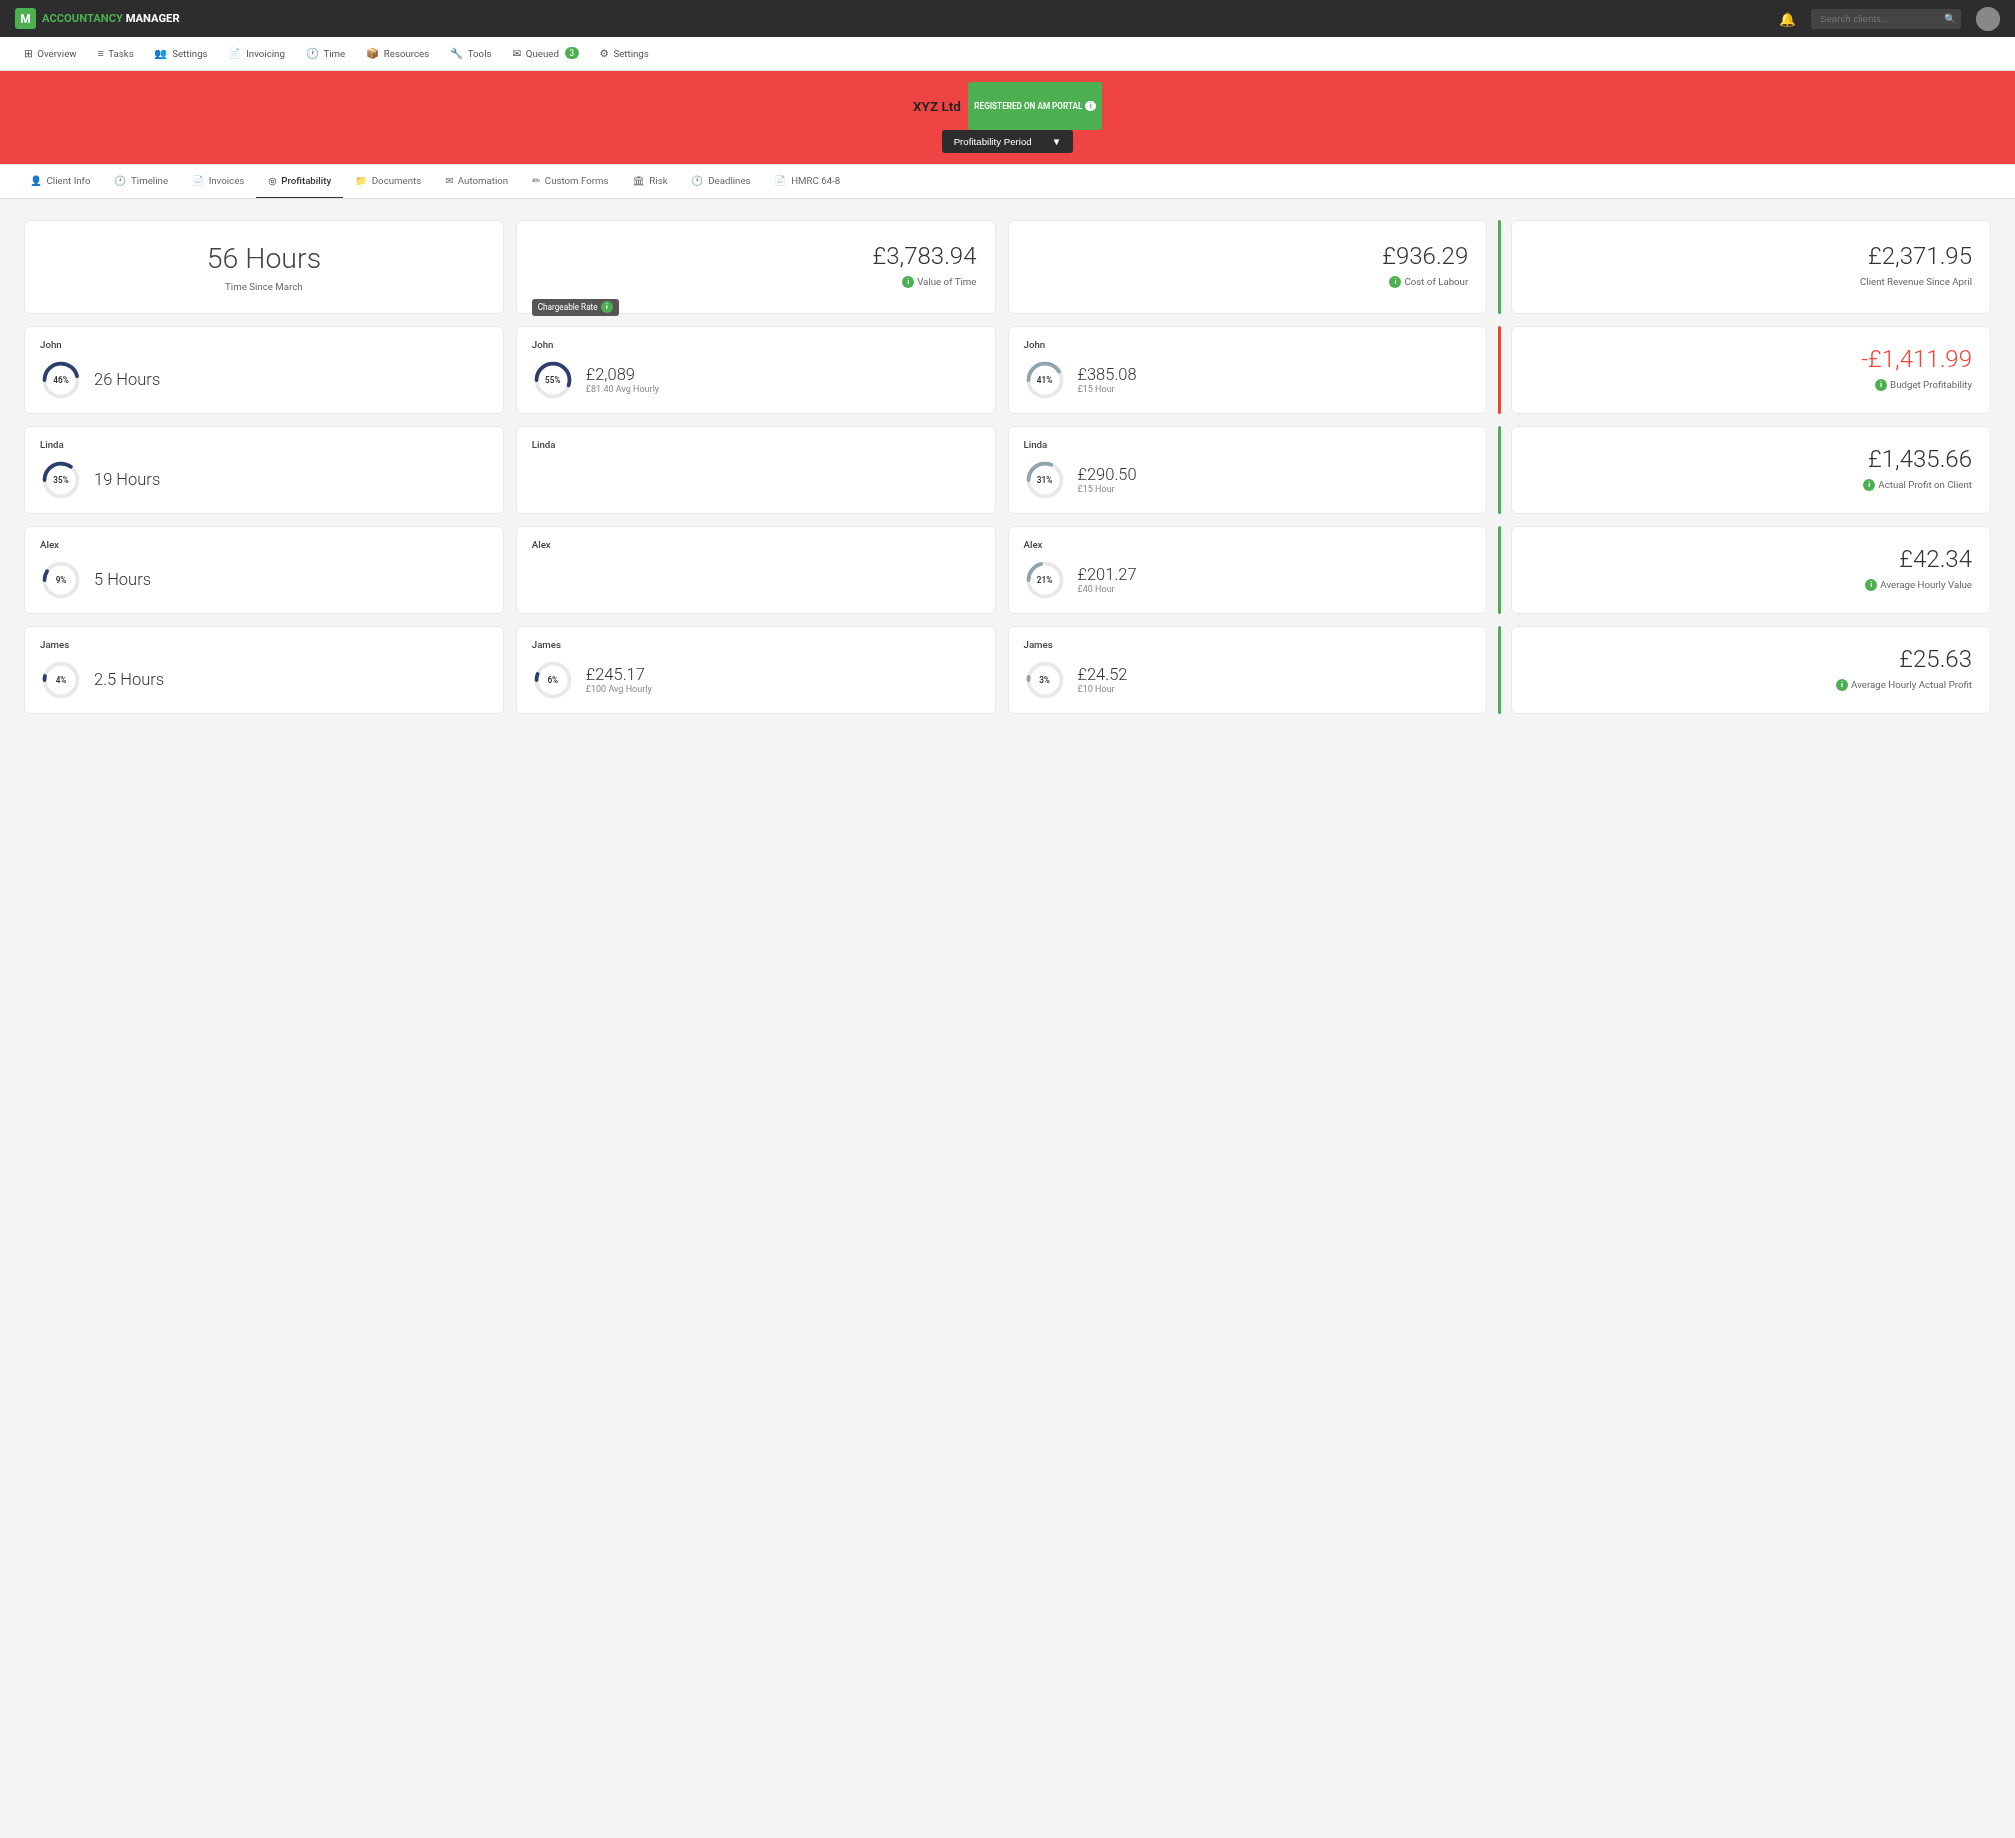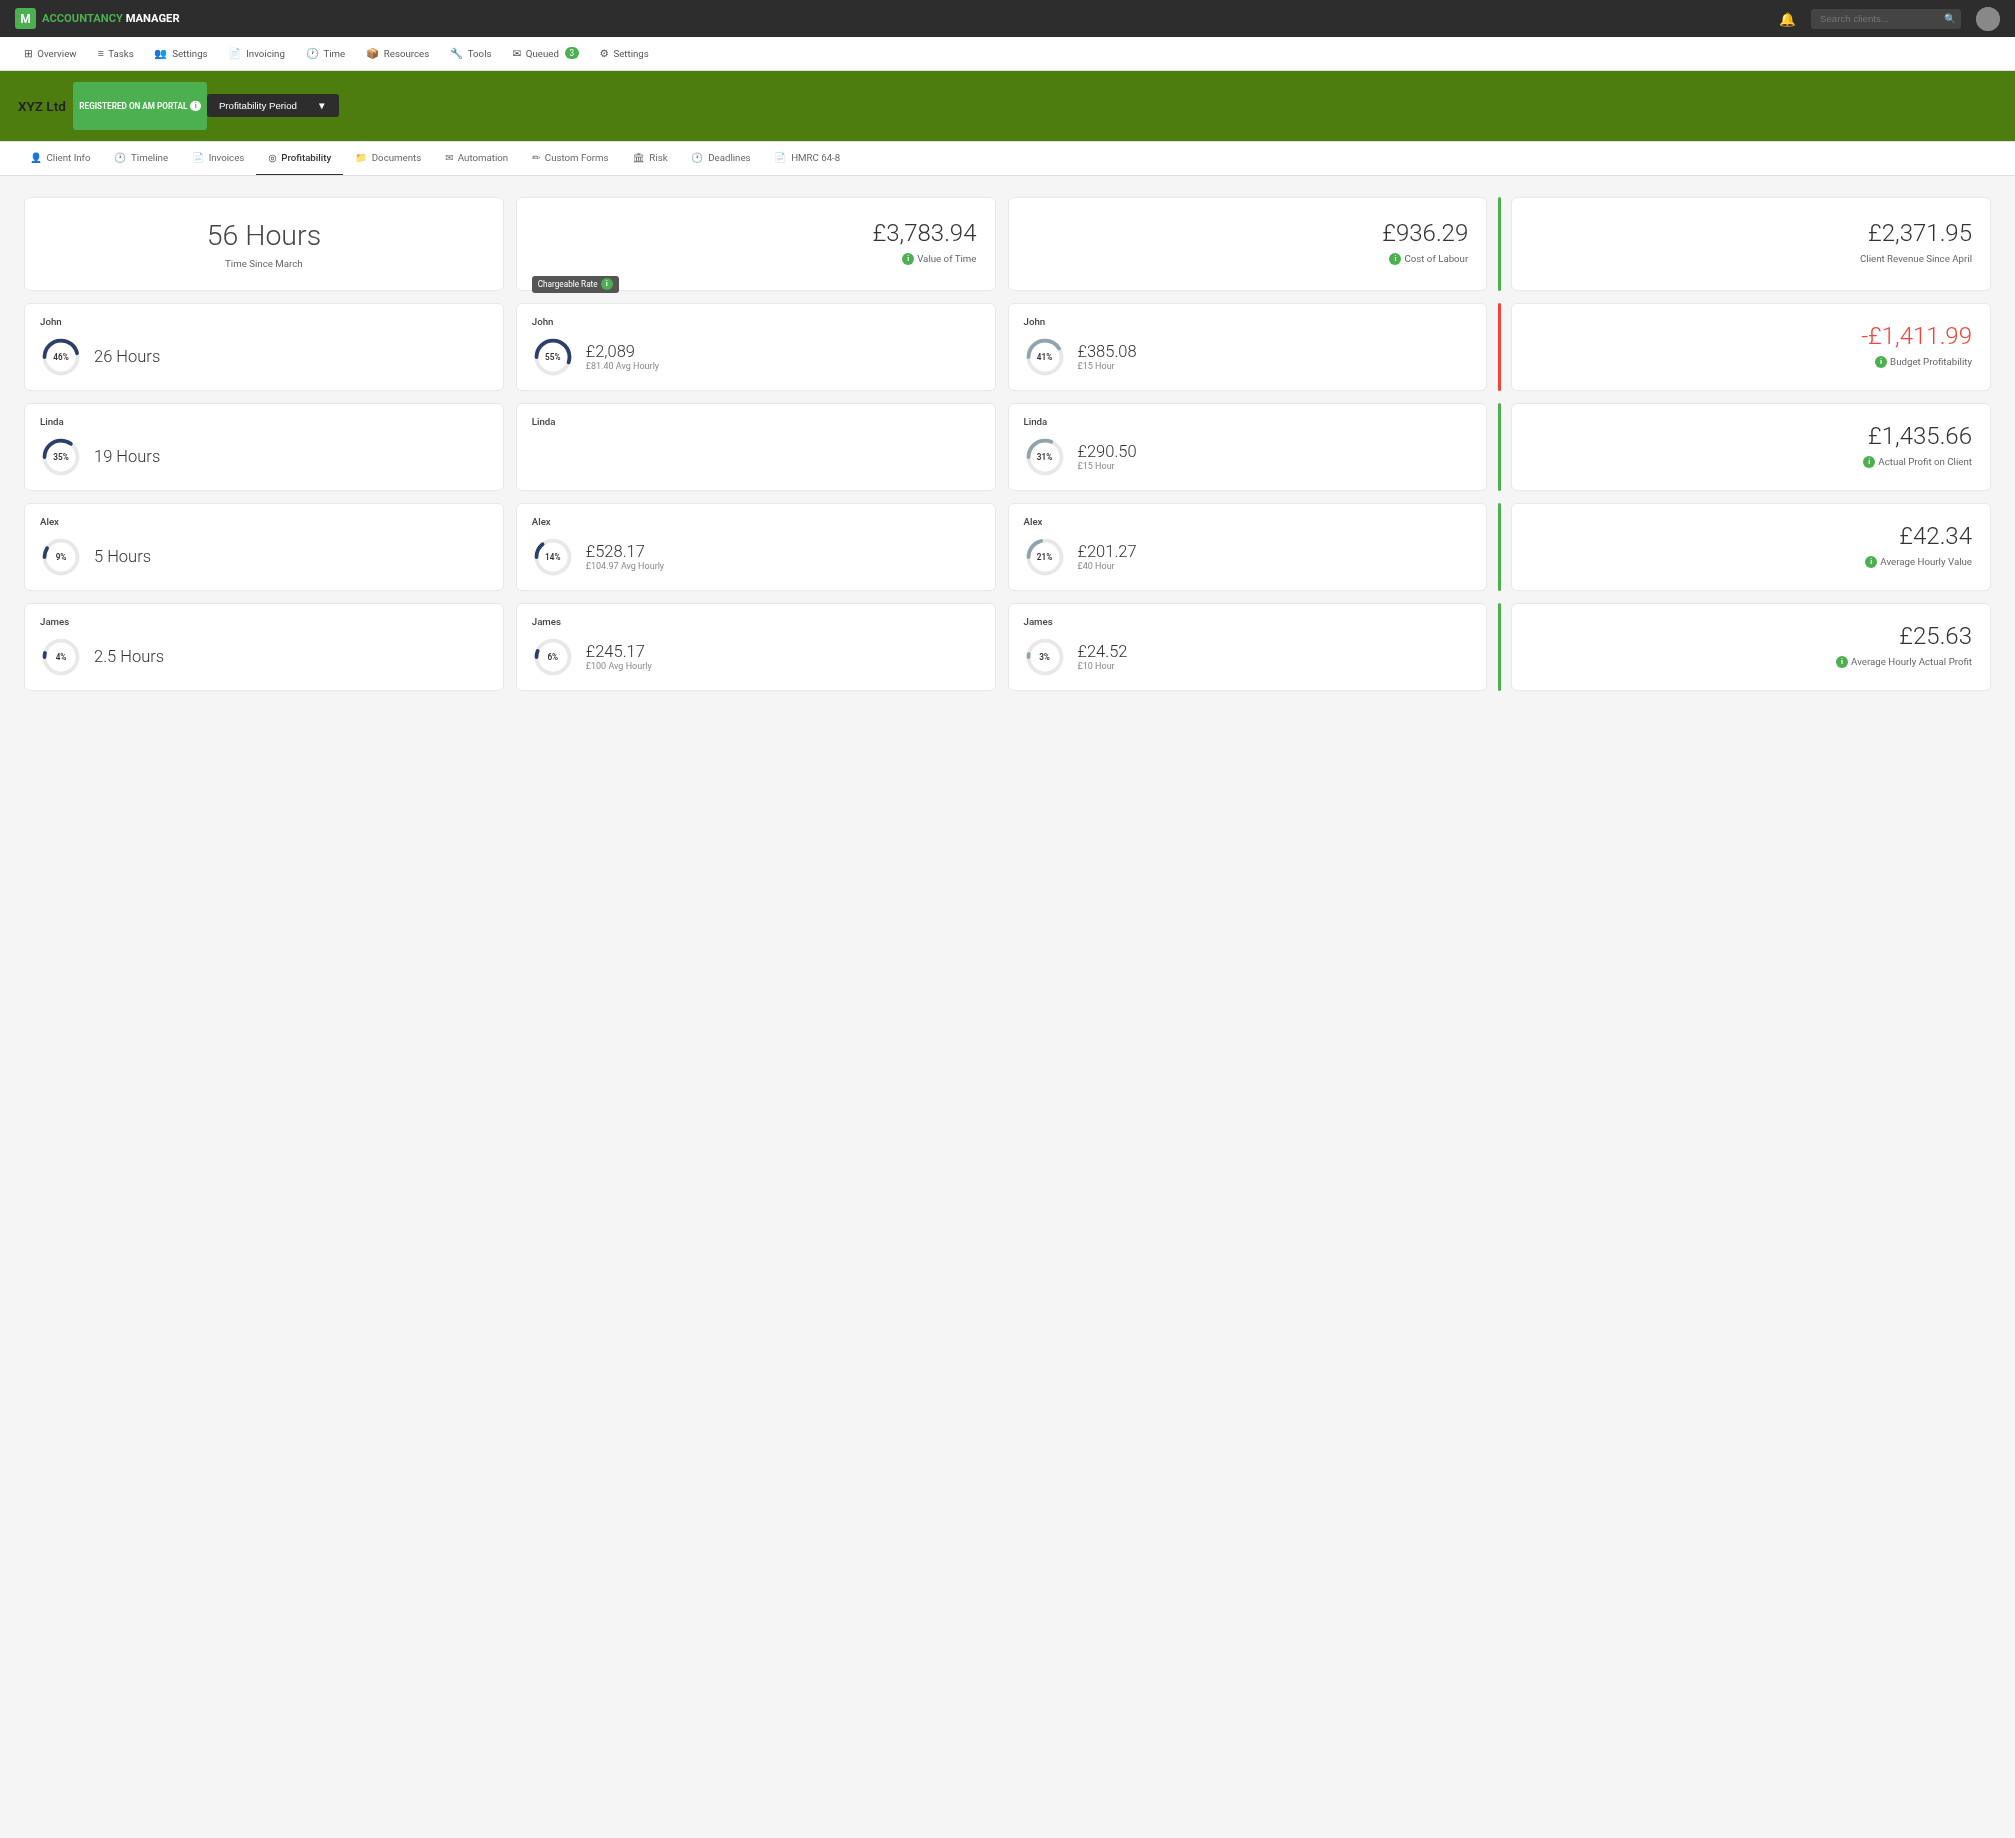--- a/index.html
+++ b/index.html
@@ -16,21 +16,21 @@
     .topbar-search { background: #444; border: none; border-radius: 3px; padding: 4.5px 9px; color: #ccc; width: 150px; font-size: 9.7px; display: flex; align-items: center; gap: 4.5px; }
     .topbar-search input { background: transparent; border: none; outline: none; color: #ccc; width: 120px; font-size: 9.7px; }
     .topbar-avatar { width: 24px; height: 24px; border-radius: 50%; background: #888; overflow: hidden; }
 
     .mainnav { background: white; border-bottom: 0.7px solid #e0e0e0; display: flex; align-items: center; padding: 0 15px; height: 34px; gap: 3px; }
     .mainnav-item { display: flex; align-items: center; gap: 4.5px; padding: 0 9px; height: 34px; color: #555; font-size: 9.7px; cursor: pointer; border-bottom: 1.5px solid transparent; text-decoration: none; }
     .mainnav-item .nav-icon { font-size: 10.5px; }
     .badge { background: #4caf50; color: white; border-radius: 7.5px; padding: 0.7px 4.5px; font-size: 8.2px; margin-left: 1.5px; }
 
     
-    .page-header { background: #4d7c0f; padding: 10.5px 18px; display: flex; align-items: center; border-bottom: 0.7px solid #e0e0e0; }
+    .page-header { background: #ef4444; padding: 10.5px 18px; display: flex; align-items: center; border-bottom: 0.7px solid #e0e0e0; flex-direction: column; }
     .client-name { font-size: 13.5px; font-weight: 600; color: #222; display: flex; align-items: center; gap: 7.5px; }
     .portal-badge { background: #4caf50; color: white; font-size: 8.2px; padding: 19px 6px; border-radius: 3px; display: flex; align-items: center; gap: 3px; }
     .period-btn { background: #2d2d2d; color: white; border: none; border-radius: 3px; padding: 6px 12px; cursor: pointer; font-size: 9.7px; display: flex; align-items: center; gap: 20px; }
 
     
     .tabs-bar { background: white; padding: 0 18px; border-bottom: 0.7px solid #e0e0e0; display: flex; gap: 0; overflow-x: auto; }
     .tab-item { padding: 10.5px 12px; font-size: 9.7px; color: #666; cursor: pointer; border-bottom: 1.5px solid transparent; white-space: nowrap; display: flex; align-items: center; gap: 4.5px; }
     .tab-item.active { color: #333; border-bottom: 1.5px solid #333; font-weight: 500; }
 
     
@@ -366,35 +366,20 @@
     </div>
 
         <div>
           <div class="person-hours">5 Hours</div>
         </div>
       </div>
     </div>
 
     <div class="person-card">
       <div class="person-name">Alex</div>
-      <div class="person-row">
-
-    <div class="circle-wrap">
-      <svg width="42" height="42" viewBox="0 0 56 56">
-        <circle class="circle-bg" cx="28" cy="28" r="22"></circle>
-        <circle class="circle-fg-blue" cx="28" cy="28" r="22" stroke-dasharray="19.352210746113126 118.87786601183775" transform="rotate(-90 28 28)" fill="none"></circle>
-      </svg>
-      <div class="circle-pct">14%</div>
-    </div>
-
-        <div>
-          <div class="person-value">£528.17</div>
-          <div class="person-sub">£104.97 Avg Hourly</div>
-        </div>
-      </div>
     </div>
 
     <div class="person-card">
       <div class="person-name">Alex</div>
       <div class="person-row">
 
     <div class="circle-wrap">
       <svg width="42" height="42" viewBox="0 0 56 56">
         <circle class="circle-bg" cx="28" cy="28" r="22"></circle>
         <circle class="circle-fg-light" cx="28" cy="28" r="22" stroke-dasharray="29.028316119169684 109.2017606387812" transform="rotate(-90 28 28)" fill="none"></circle>

